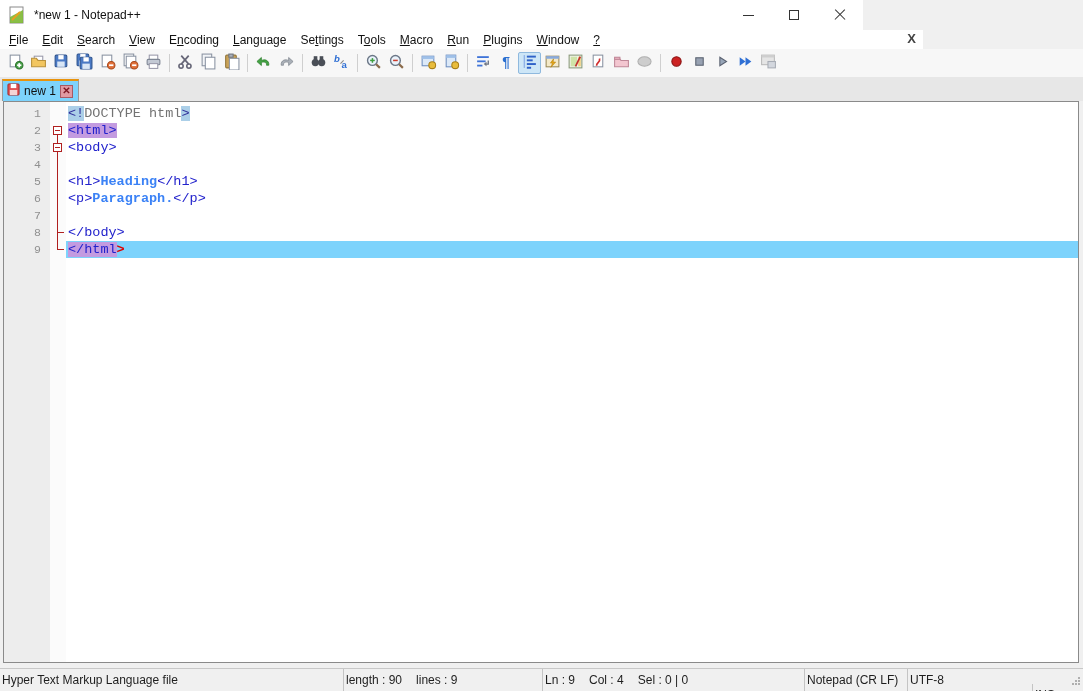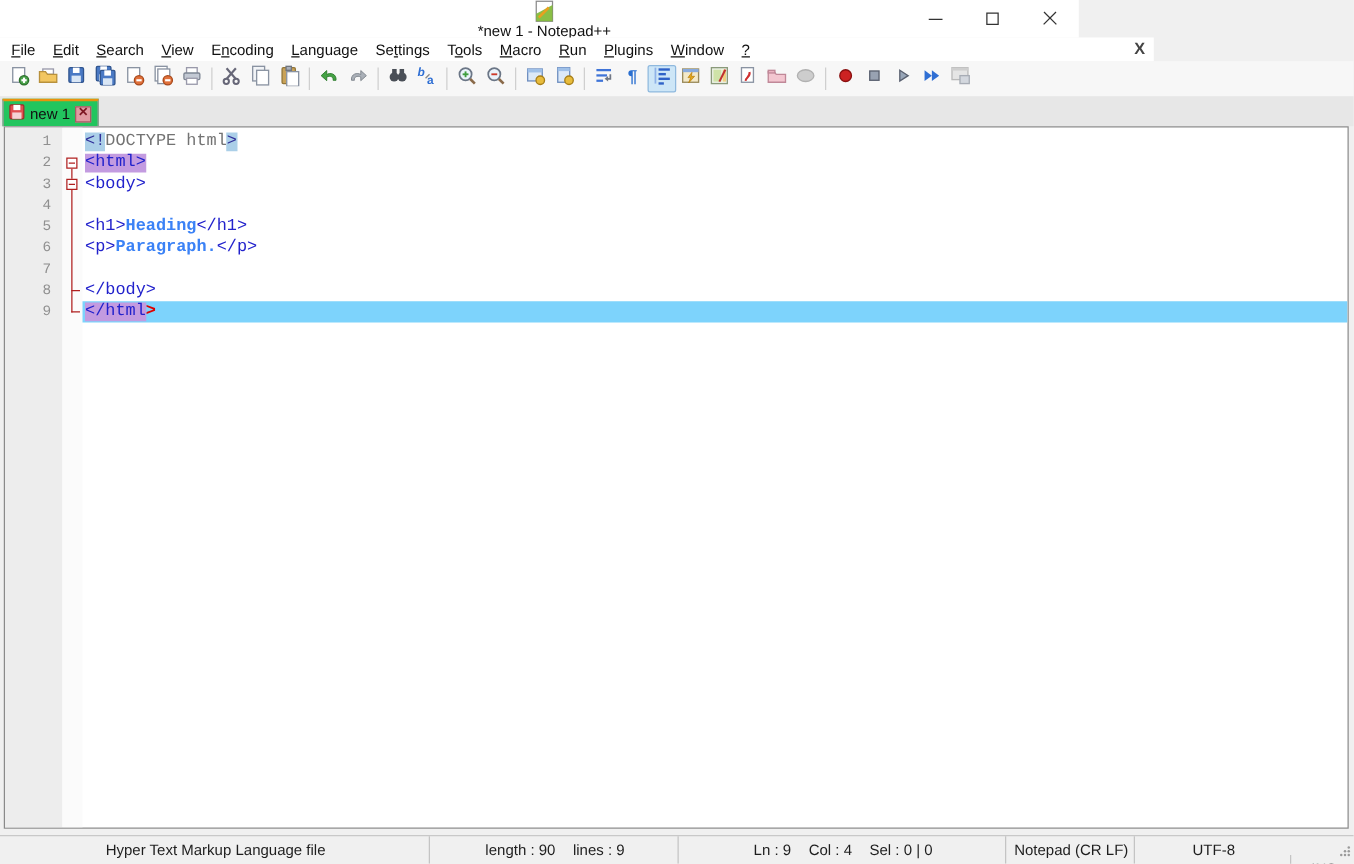--- a/index.html
+++ b/index.html
@@ -1,21 +1,21 @@
 <!DOCTYPE html>
 <html><head>
 <meta charset="utf-8">
 <style>
   * { margin:0; padding:0; box-sizing:border-box; }
   html,body { width:1083px; height:691px; }
   body { font-family:"Liberation Sans", sans-serif; background:#f0f0f0; position:relative; overflow:hidden; }
   .window { position:absolute; inset:0; background:#f0f0f0; }
 
   
-  .titlebar { position:absolute; left:0; top:0; width:863px; height:30px; background:#ffffff; display:flex; align-items:center;flex-direction:column; }
+  .titlebar { position:absolute; left:0; top:0; width:863px; height:30px; background:#ffffff; display:flex; align-items:center; }
   .app-icon { width:18px; height:18px; margin-left:8px; position:relative; }
   .title-text { margin-left:8px; font-size:12px; color:#111; }
   .win-controls { position:absolute; right:0; top:0; height:30px; display:flex; }
   .win-btn { width:46px; height:30px; display:flex; align-items:center; justify-content:center; }
   .glyph-min { width:11px; height:1px; background:#333; display:block; }
   .glyph-max { width:10px; height:10px; border:1px solid #333; display:block; }
   .glyph-close { position:relative; width:12px; height:12px; display:block; }
   .glyph-close:before,.glyph-close:after { content:""; position:absolute; left:-1px; top:5px; width:14px; height:1.4px; background:#333; }
   .glyph-close:before { transform:rotate(45deg);} .glyph-close:after { transform:rotate(-45deg);}
 
@@ -28,21 +28,21 @@
 
   
   .toolbar { position:absolute; left:0; top:49px; width:1083px; height:28px; background:#f7f7f7; display:flex; align-items:center; padding-left:4px; }
   .tb-btn { width:23px; height:22px; display:flex; align-items:center; justify-content:center; border:1px solid transparent; border-radius:2px; }
   .tb-btn.pressed { background:#cde6f7; border-color:#8fb9de; }
   .tb-btn.disabled { opacity:.85; }
   .tb-sep { width:1px; height:18px; background:#cfcfcf; margin:0 4px; }
 
   
   .tabbar { position:absolute; left:0; top:77px; width:1083px; height:24px; background:#e7e7e7; display:flex; align-items:flex-end; }
-  .tab { margin-left:2px; height:22px; background:#22c55e; border:1px solid #9a9a9a; border-bottom:none; border-top:2px solid #e8930c; display:flex; align-items:center; padding:0 5px 0 4px; font-size:12px; color:#111; gap:4px; }
+  .tab { margin-left:2px; height:22px; background:#7dd3fc; border:1px solid #9a9a9a; border-bottom:none; border-top:2px solid #e8930c; display:flex; align-items:center; padding:0 5px 0 4px; font-size:12px; color:#111; gap:4px; }
   .tab-close { width:13px; height:13px; background:#e09aa2; border:1px solid #a85a64; display:flex; align-items:center; justify-content:center; font-size:10px; font-weight:bold; color:#7c1622; line-height:10px; }
 
   
   .editor { position:absolute; left:3px; top:101px; width:1076px; height:562px; background:#ffffff; border:1px solid #8a8a8a; display:flex; overflow:hidden; }
   .gutter-lines { width:46px; background:#ededed; color:#909090; font-family:"Liberation Mono", monospace; font-size:11.5px; text-align:right; padding:3px 9px 0 0; }
   .gutter-lines div { height:17px; line-height:17px; }
   .gutter-fold { width:16px; background:#fbfbfb; position:relative; }
   .fold-box { position:absolute; left:3px; width:9px; height:9px; background:#fff; border:1px solid #b02020; z-index:2; }
   .fold-box:before { content:""; position:absolute; left:1px; top:3px; width:5px; height:1px; background:#b02020; }
   .fold-vline { position:absolute; left:7px; width:1px; background:#b02020; z-index:1; }
@@ -52,21 +52,21 @@
   .code-line.current { background:#7dd3fc; }
   .tk-tag { color:#2222cc; }
   .tk-doc { color:#737373; }
   .tk-txt { color:#3b82f6; font-weight:bold; }
   .tk-bh  { color:#30309a; background:#abcfe8; }
   .tk-tm  { color:#2222cc; background:#c39be0; }
   .tk-tmr { color:#e00000; font-weight:bold; }
 
   
   .statusbar { position:absolute; left:0; top:668px; width:1083px; height:23px; background:#f0f0f0; border-top:1px solid #c8c8c8; display:flex; align-items:center; font-size:12px; color:#1e1e1e; }
-  .sb-cell { height:100%; display:flex; align-items:center; padding-left:2px; gap:14px;justify-content:center; }
+  .sb-cell { height:100%; display:flex; align-items:center; padding-left:2px; gap:14px; }
   .sb-cell + .sb-cell { border-left:1px solid #c4c4c4; }
   .sb-c1 { flex:0 0 343px; } .sb-c2 { flex:0 0 199px; } .sb-c3 { flex:0 0 262px; }
   .sb-c4 { flex:0 0 103px; } .sb-c5 { flex:0 0 125px; } .sb-c6 { flex:1 1 auto;margin-top:30px; }
   .grip { position:absolute; right:2px; bottom:2px; }
 </style>
 </head>
 <body>
 
 <div class="window">
 

